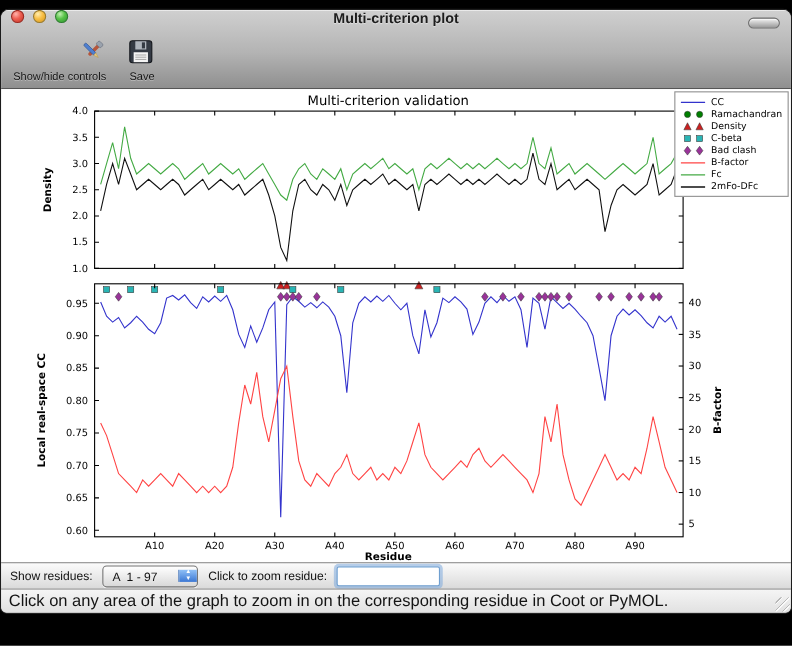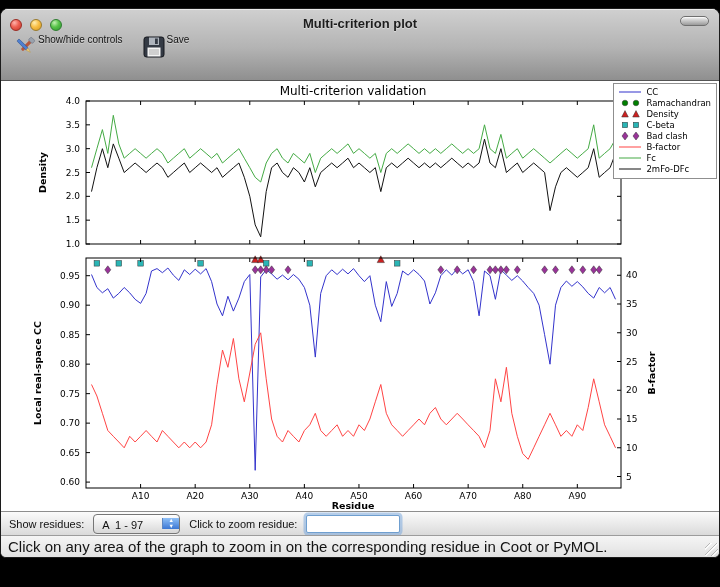--- a/index.html
+++ b/index.html
@@ -12,47 +12,47 @@
     position:absolute;left:0;top:8px;width:718px;
     border:1px solid #1c1c1c;border-radius:8px 8px 6px 6px;overflow:hidden;
     background:#d6d6d6;box-shadow:0 14px 34px rgba(0,0,0,.85);
   }
   
   .chrome{
     background:linear-gradient(#d0d0d0,#b3b3b3 55%,#8f8f8f);
     border-bottom:1px solid #555;
     box-shadow:inset 0 1px 0 rgba(255,255,255,.55);
   }
-  .titlebar{height:22px;position:relative;display:flex;align-items:flex-end}
+  .titlebar{height:22px;position:relative;display:flex;align-items:flex-start}
   .traffic{display:flex;gap:8px;margin-left:9px;z-index:2}
   .tl{width:12px;height:12px;border-radius:50%;display:inline-block;box-sizing:border-box}
   .tl.red{background:radial-gradient(circle at 35% 28%,#ffb3ab,#ee5f52 45%,#c23728);border:1px solid #9c2b23}
   .tl.yellow{background:radial-gradient(circle at 35% 28%,#ffedb0,#f8bf45 45%,#d5961f);border:1px solid #9a7b2d}
   .tl.green{background:radial-gradient(circle at 35% 28%,#c2f0b2,#57c348 45%,#2f9431);border:1px solid #2d7d2f}
   .title{
     position:absolute;left:0;right:0;text-align:center;
     font-size:13px;font-weight:bold;color:#1d1d1d;
     text-shadow:0 1px 1px rgba(255,255,255,.5);pointer-events:none;
   }
   .lozenge{
     position:absolute;right:10px;top:7px;width:27px;height:8px;border-radius:5px;
     background:linear-gradient(#f2f2f2,#9a9a9a);border:1px solid #6f6f6f;
     box-shadow:inset 0 1px 1px rgba(255,255,255,.7);
   }
   .toolbar{height:47px;display:flex;align-items:flex-start;padding:2px 2px 0 4px;gap:4px}
-  .toolbtn{display:flex;align-items:flex-start;padding:1px 7px;border-radius:4px;cursor:default}
+  .toolbtn{display:flex;flex-direction:column;align-items:flex-end;padding:1px 7px;border-radius:4px;cursor:default}
   .toolbtn-label{font-size:10px;color:#141414;text-shadow:0 1px 0 rgba(255,255,255,.35);margin-top:0px;white-space:nowrap}
   
   .content{position:relative;height:430px;background:#ffffff}
   .content svg.fig{position:absolute;left:0;top:0}
   .legend{
     position:absolute;top:2px;right:2px;background:#fff;border:1px solid #8f8f8f;
     padding:3px 5px 3px 3px;font-family:"DejaVu Sans",sans-serif;
   }
-  .lg-row{display:flex;align-items:flex-start;gap:3px;height:11px;font-size:8.5px;color:#000}
+  .lg-row{display:flex;align-items:center;gap:3px;height:11px;font-size:8.5px;color:#000}
   .lg-row span{white-space:nowrap}
   
   .controls{
     height:23px;background:linear-gradient(#fbfbfb,#dadada);
     border-top:1px solid #8e8e8e;display:flex;align-items:center;
     padding:0 8px;gap:9px;font-size:11px;color:#111;
   }
   .ctl-label{font-weight:normal;white-space:nowrap}
   .combo{
     display:flex;align-items:center;height:18px;border:1px solid #767676;border-radius:4px;

